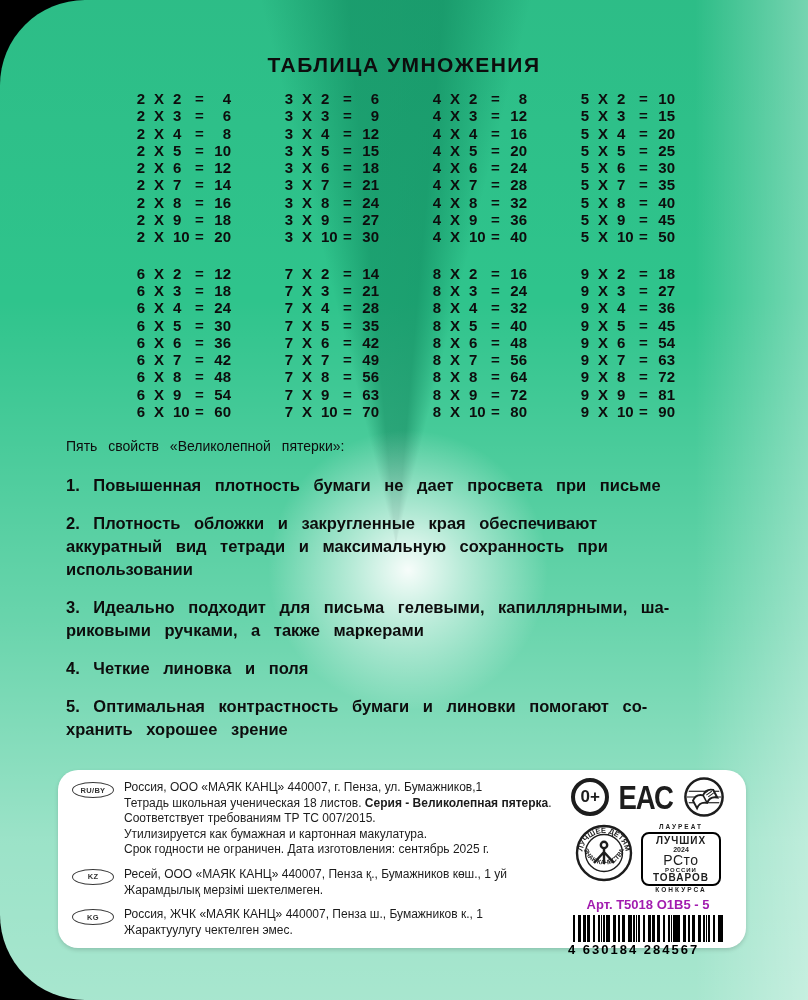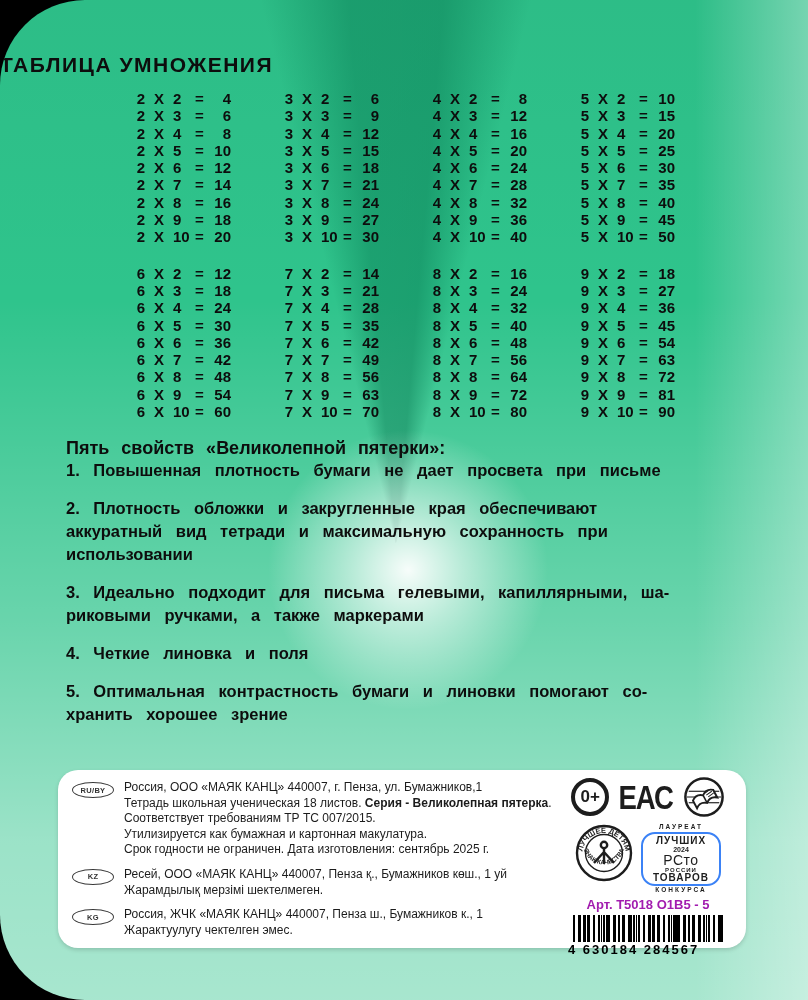--- a/index.html
+++ b/index.html
@@ -12,34 +12,34 @@
     background-color:#2fc48c;
     background-image:
       radial-gradient(circle 200px at 50.5% 57%, rgba(255,255,255,0.95) 0%, rgba(255,255,255,0.55) 28%, rgba(255,255,255,0) 70%),
       conic-gradient(from -14deg at 49% 54.5%, rgba(0,0,0,0) 0deg, rgba(0,110,72,0.40) 9deg, rgba(0,110,72,0.42) 19deg, rgba(0,0,0,0) 28deg),
       linear-gradient(270deg, rgba(255,255,255,0.35) 0%, rgba(255,255,255,0) 14%),
       linear-gradient(180deg, rgba(0,60,40,0.05) 0%, rgba(255,255,255,0) 30%, rgba(255,255,255,0.28) 62%, rgba(255,255,255,0.52) 84%, rgba(255,255,255,0.58) 100%);
     color:#0b0b0b;
   }
   
   .title{
-    position:absolute;top:53px;left:0;width:100%;text-align:left;
+    position:absolute;top:53px;left:0;width:100%;text-align:center;
     font-size:21px;font-weight:bold;letter-spacing:1.5px;color:#0d0d0d;
   }
   .mult-table{position:absolute;top:90px;left:0;right:0;}
   .mult-block{display:flex;justify-content:center;gap:50px;margin-bottom:19px;}
   .mult-row{display:flex;font-size:15px;font-weight:bold;line-height:17.3px;color:#0d0d0d;}
   .mult-row .f{width:12px;text-align:right;}
   .mult-row .x{width:28px;text-align:center;}
   .mult-row .m{width:22px;text-align:left;}
   .mult-row .e{width:12px;text-align:left;}
   .mult-row .p{width:24px;text-align:right;}
   
   .props{position:absolute;top:438px;left:66px;width:682px;color:#0d0d0d;}
-  .props-heading{font-size:18px;font-weight:bold;word-spacing:7px;}
+  .props-heading{font-size:14px;font-weight:normal;word-spacing:7px;margin-bottom:20px;}
   .prop-item{
     font-size:16.5px;font-weight:bold;line-height:23px;word-spacing:9px;
     white-space:pre-line;margin-bottom:15px;
   }
   
   .info-card{
     position:absolute;left:58px;top:758px;width:688px;height:178px;
     background:#ffffff;border-radius:20px;box-shadow:0 2px 4px rgba(0,0,0,0.15);margin-top:12px;
   }
   .sections{position:absolute;left:14px;top:10px;width:508px;}
@@ -60,21 +60,21 @@
     display:flex;align-items:center;justify-content:center;
     font-size:17px;font-weight:bold;color:#1d1d1d;box-sizing:border-box;
   }
   .eac-icon{
     font-size:29px;font-weight:bold;letter-spacing:-1px;color:#1d1d1d;
     transform:scale(0.95,1.15);line-height:38px;
   }
   .stamps-row{display:flex;gap:8px;margin-top:6px;align-items:flex-start;justify-content:center;}
   .laureate{width:80px;text-align:center;color:#1d1d1d;line-height:1;}
   .laureate .tiny{font-size:6.5px;font-weight:bold;letter-spacing:2px;}
-  .laureate .frame{border:2px solid #3b82f6;border-radius:14px;margin:1px 0;padding:2px 0 1px;}
+  .laureate .frame{border:2px solid #000000;border-radius:8px;margin:1px 0;padding:2px 0 1px;}
   .laureate .l1{font-size:10px;font-weight:bold;letter-spacing:1px;}
   .laureate .yr{font-size:7px;font-weight:bold;}
   .laureate .rst{font-size:14px;font-weight:normal;letter-spacing:0.5px;}
   .laureate .ru{font-size:6px;font-weight:bold;letter-spacing:1px;}
   .laureate .l2{font-size:10px;font-weight:bold;letter-spacing:1px;}
   .art{margin-top:4px;font-weight:bold;font-size:13px;text-align:center;color:#a21caf;}
   .barcode{margin:3px auto 0;width:160px;}
   .bars{
     height:27px;width:150px;margin:0 auto;
     background-image:

